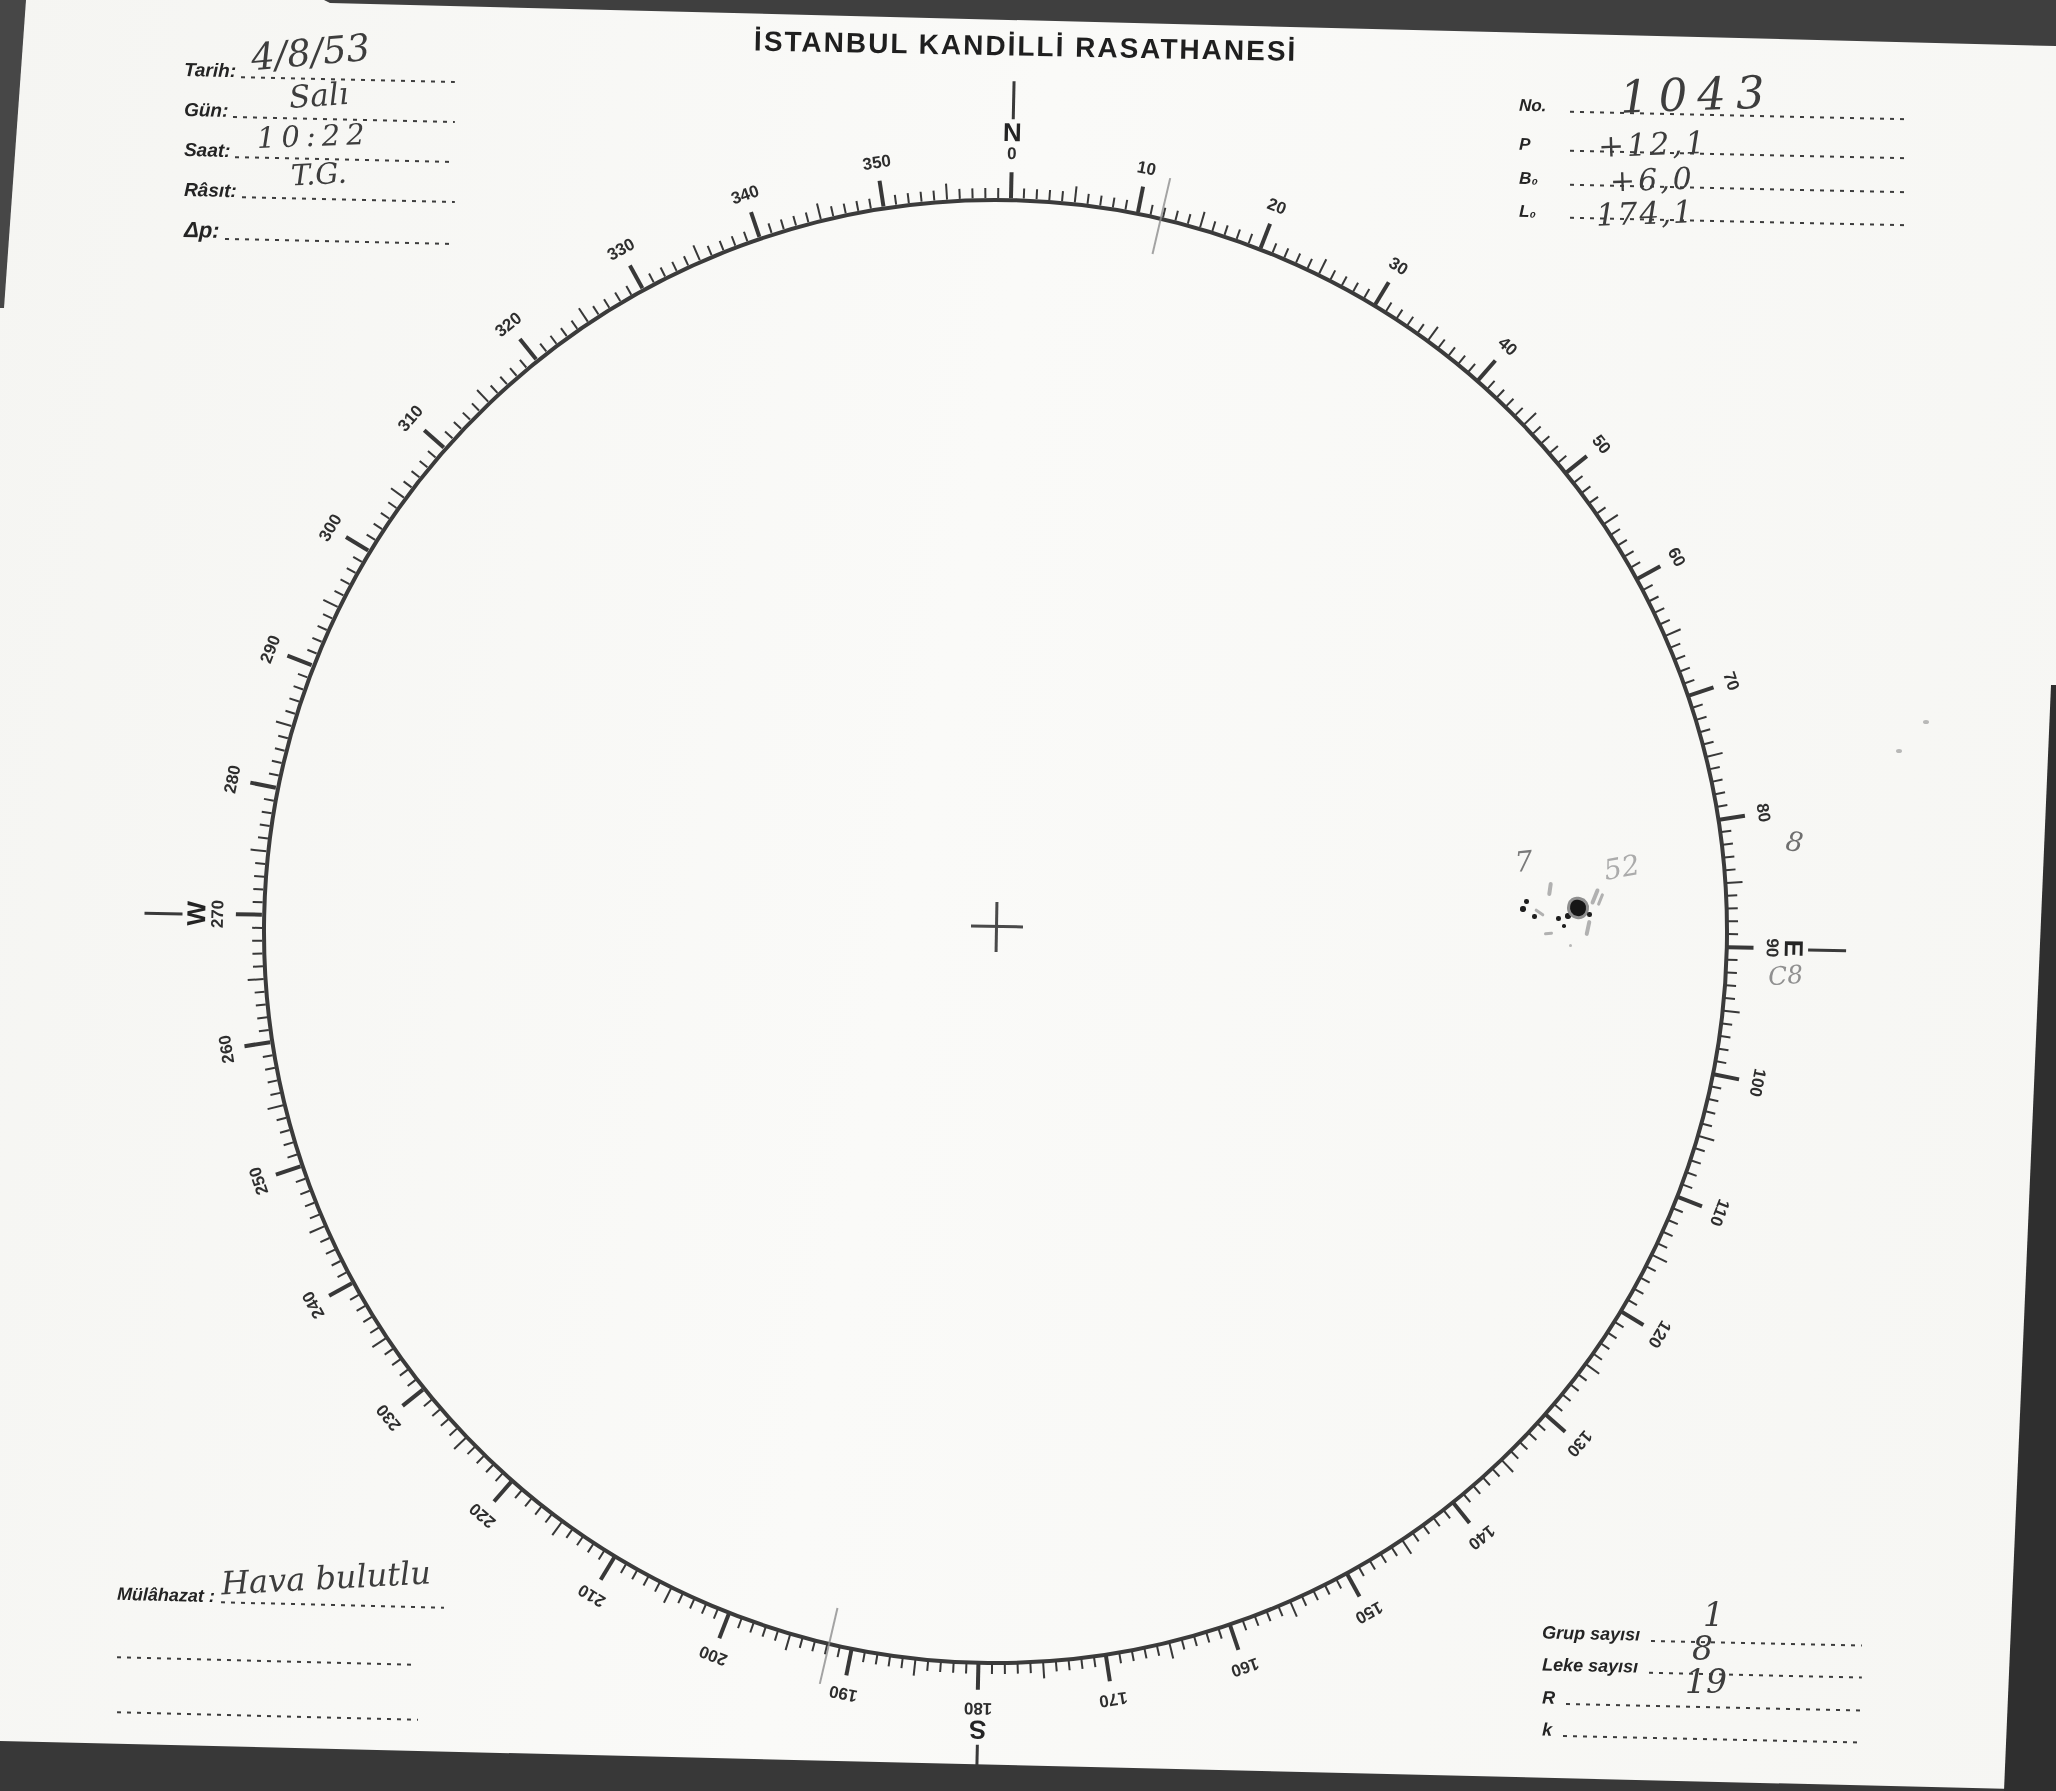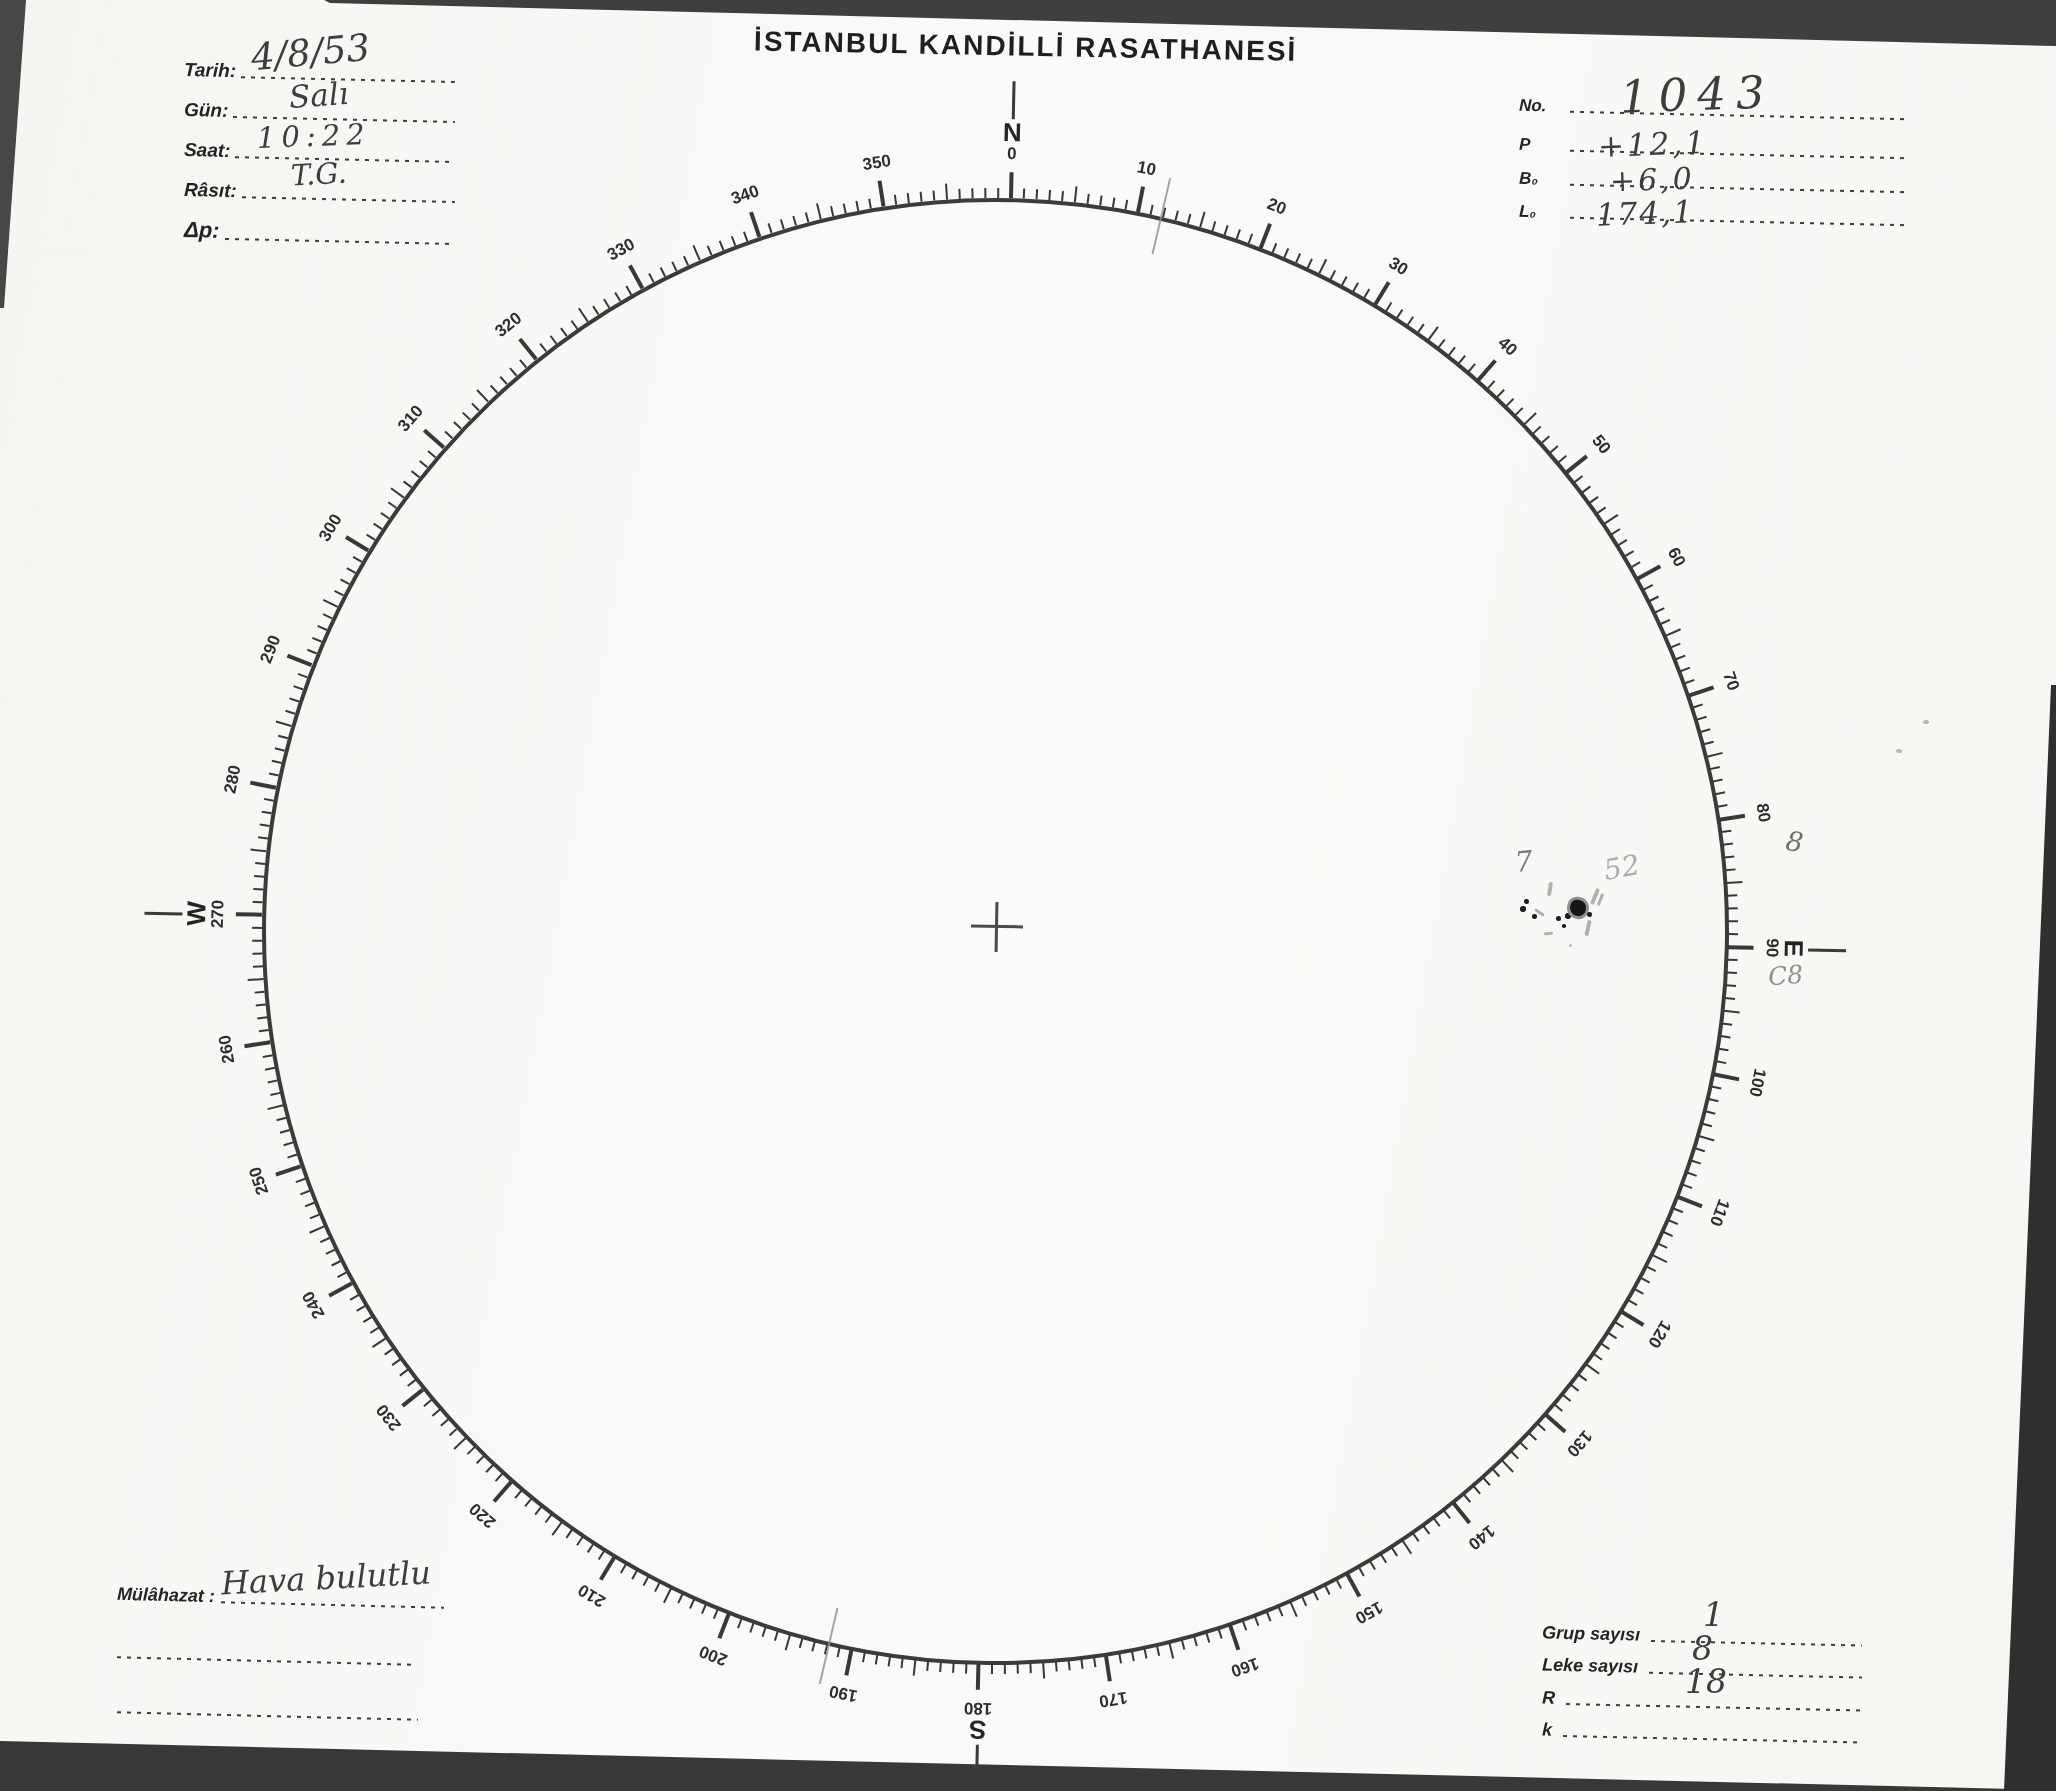--- a/index.html
+++ b/index.html
@@ -124,21 +124,21 @@
   <div class="form-row br-row" style="top:1691px">
     <span class="form-label">R</span>
     <span class="dotline"></span>
   </div>
   <div class="form-row br-row" style="top:1723px">
     <span class="form-label">k</span>
     <span class="dotline"></span>
   </div>
   <div class="hw" style="left:1703px;top:1598px;font-size:33px">1</div>
   <div class="hw" style="left:1692px;top:1632px;font-size:33px">8</div>
-  <div class="hw" style="left:1685px;top:1665px;font-size:33px">18</div>
+  <div class="hw" style="left:1685px;top:1665px;font-size:33px">19</div>
 
   <div id="dial">
       <div class="rim"></div>
       <div class="tick" style="left: 993px; top: 172px; width: 3.5px; height: 26px; transform-origin: 1.7px 759px; transform: rotate(1.25deg);"></div>
       <div class="tick" style="left: 994px; top: 188px; width: 2.2px; height: 10px; transform-origin: 1.1px 743px; transform: rotate(2.25deg);"></div>
       <div class="tick" style="left: 994px; top: 188px; width: 2.2px; height: 10px; transform-origin: 1.1px 743px; transform: rotate(3.25deg);"></div>
       <div class="tick" style="left: 994px; top: 188px; width: 2.2px; height: 10px; transform-origin: 1.1px 743px; transform: rotate(4.25deg);"></div>
       <div class="tick" style="left: 994px; top: 188px; width: 2.2px; height: 10px; transform-origin: 1.1px 743px; transform: rotate(5.25deg);"></div>
       <div class="tick" style="left: 994px; top: 182px; width: 2.2px; height: 16px; transform-origin: 1.1px 749px; transform: rotate(6.25deg);"></div>
       <div class="tick" style="left: 994px; top: 188px; width: 2.2px; height: 10px; transform-origin: 1.1px 743px; transform: rotate(7.25deg);"></div>

